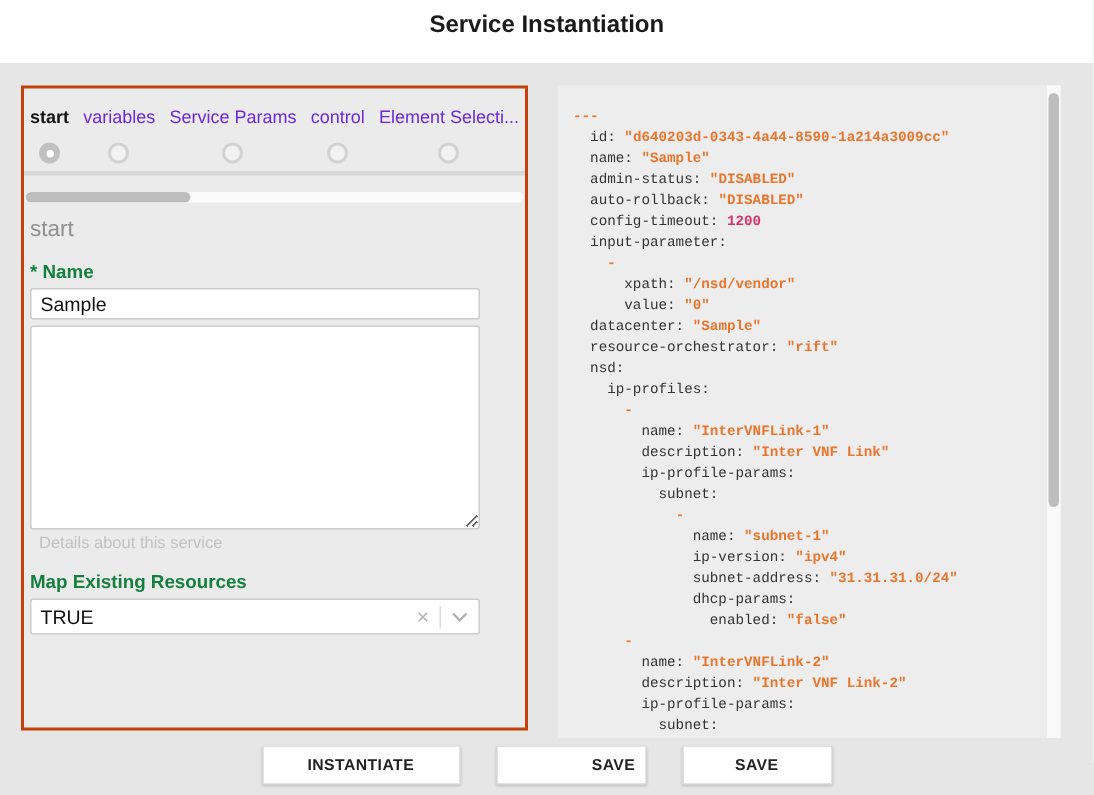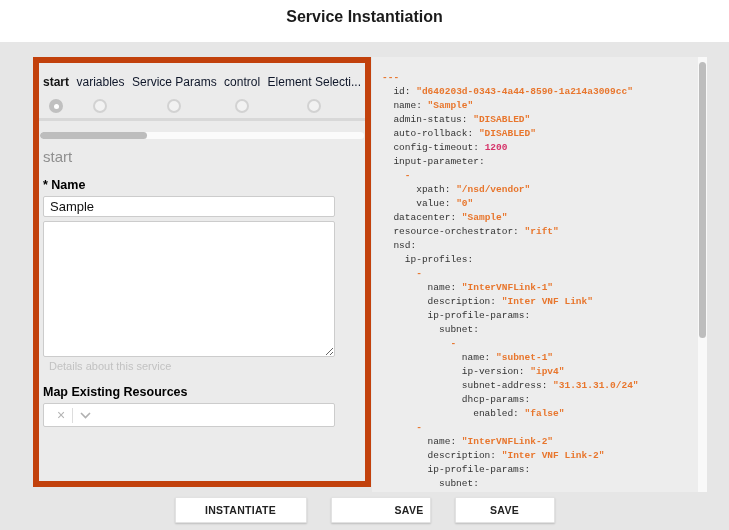--- a/index.html
+++ b/index.html
@@ -11,35 +11,35 @@
     height:40px; line-height:34px; text-align:center;
     font-size:16px; font-weight:bold; color:#1b1b1b;
   }
   .dialog {
     position:absolute; left:0; right:0; top:42px; bottom:0;
     background:#e6e6e6;
   }
 
   
   .left-panel {
-    position:absolute; left:33px; top:15px; width:338px; height:430px;
-    background:#ebebeb; border:6px solid #c2410c; box-sizing:border-box;
+    position:absolute; left:14px; top:15px; width:338px; height:430px;
+    background:#ebebeb; border:2px solid #c2410c; box-sizing:border-box;
     overflow:hidden;
   }
   .steps { position:relative; height:54px; margin-top:12px; overflow:hidden; }
   .steps .track {
     position:absolute; left:0; right:0; top:43px; height:3px; background:#d8d8d8;
   }
   .steps-row {
     position:relative; display:flex; justify-content:space-between;
     padding:0 4px; height:100%;
   }
   .step { display:flex; flex-direction:column; align-items:center; }
   .step-label {
-    font-size:12px; color:#0f172a; margin-bottom:10px; white-space:nowrap;
+    font-size:12px; color:#6d28d9; margin-bottom:10px; white-space:nowrap;
   }
   .step.active .step-label { color:#141414; font-weight:bold; }
   .step-dot {
     width:14px; height:14px; border-radius:50%; box-sizing:border-box;
     background:#f2f2f2; border:2px solid #d2d2d2; z-index:1;
     display:flex; align-items:center; justify-content:center;
   }
   .step.active .step-dot { background:#c0c0c0; border-color:#c0c0c0; }
   .step-dot .inner { display:none; width:5px; height:5px; border-radius:50%; background:#ffffff; }
   .step.active .step-dot .inner { display:block; }
@@ -47,21 +47,21 @@
   .progress {
     margin:3px 1px 0 1px; height:7px; background:#fbfbfb; border-radius:4px;
     overflow:hidden;
   }
   .progress-fill { height:100%; background:#bdbdbd; border-radius:4px; }
 
   .section-heading { margin:9px 0 0 4px; font-size:15px; color:#8f8f8f; }
 
   .form { padding:0 30px 0 4px; }
   .field-label {
-    display:block; margin-top:13px; font-size:12.5px; font-weight:bold; color:#000000;
+    display:block; margin-top:13px; font-size:12.5px; font-weight:bold; color:#15803d;
   }
   .text-input {
     display:block; margin-top:4px; width:100%; box-sizing:border-box; height:21px;
     border:1px solid #cccccc; border-radius:2px; background:#ffffff;
     font-family:"Liberation Sans", sans-serif; font-size:13px; color:#111111; padding:0 6px;
   }
   .helper { margin:3px 0 0 6px; font-size:11px; color:#c2c2c2; }
   .desc-area {
     display:block; margin-top:4px; width:100%; box-sizing:border-box; height:136px;
     border:1px solid #cccccc; border-radius:2px; background:#ffffff; resize:vertical;
@@ -152,20 +152,21 @@
 
     <div class="form">
       <label class="field-label">* Name</label>
       <input class="text-input" type="text" value="Sample" style="">
 
       <textarea class="desc-area" style=""></textarea>
       <div class="helper">Details about this service</div>
 
       <label class="field-label">Map Existing Resources</label>
       <div class="select">
+        <span class="value">TRUE</span>
         <span class="clear">×</span>
         <span class="divider"></span>
         <span class="chevron">
           <svg width="11" height="7" viewBox="0 0 11 7">
               <path d="M1 1 L5.5 5.5 L10 1" stroke="#b0b0b0" stroke-width="1.6" fill="none"></path>
             </svg>
         </span>
       </div>
 
     </div>

